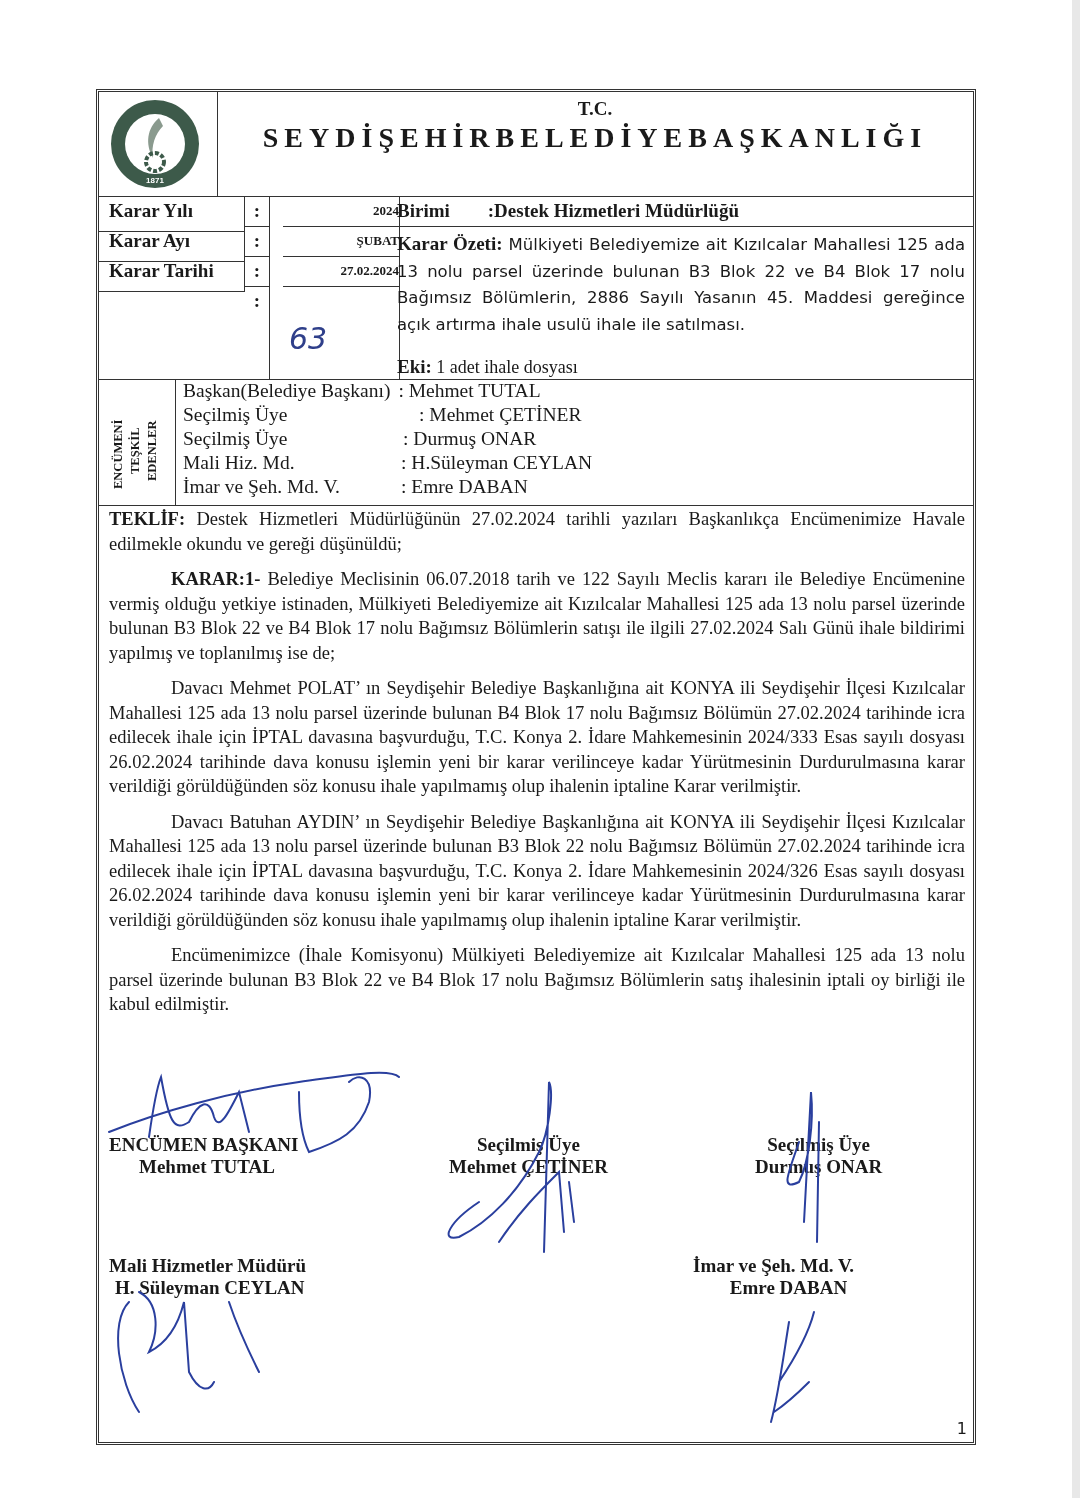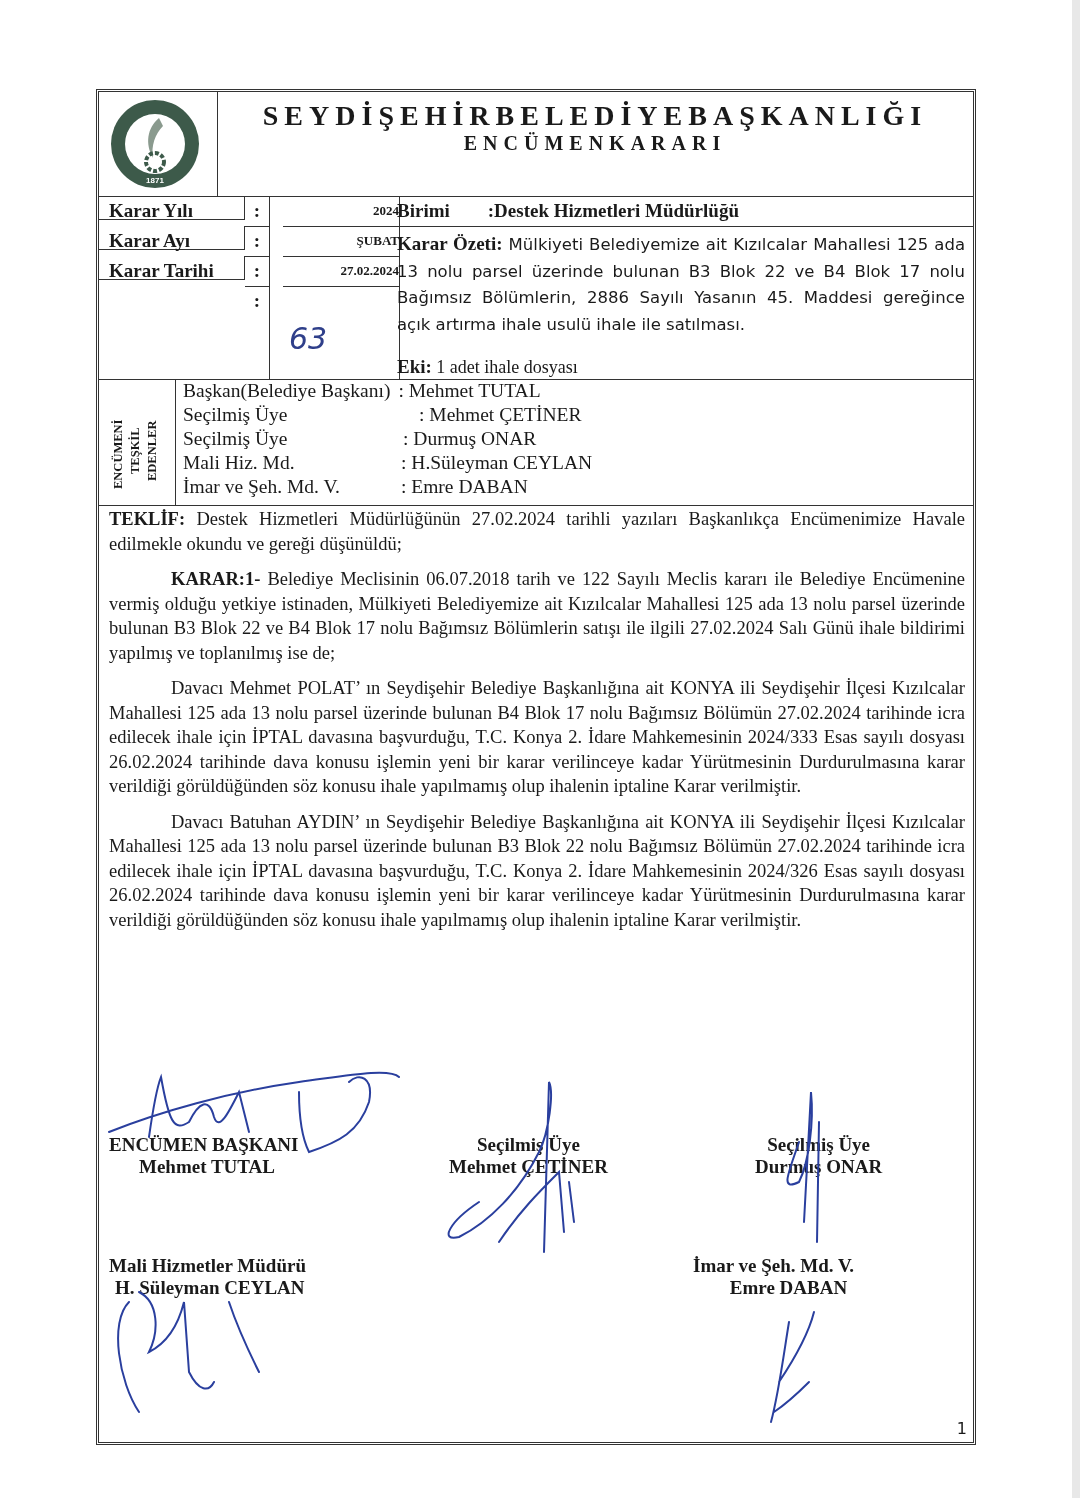--- a/index.html
+++ b/index.html
@@ -9,21 +9,21 @@
            border:3px double #333; box-sizing:border-box; }
   .hdr { position:absolute; left:0; top:0; width:100%; height:104px; border-bottom:1.5px solid #333; }
   .logo-cell { position:absolute; left:0; top:0; width:118px; height:104px; border-right:1.5px solid #333; }
   .logo { position:absolute; left:10px; top:6px; width:92px; height:92px; }
   .titles { position:absolute; left:118px; right:0; top:6px; text-align:center; font-weight:bold; }
   .t1 { font-size:19px; }
   .t2 { font-size:28px; letter-spacing:6px; margin-top:2px; }
   .t3 { font-size:20px; letter-spacing:6px; margin-top:0px; }
 
   .info { position:absolute; left:0; top:104px; width:100%; height:183px; border-bottom:1.5px solid #333; }
-  .lbl { position:absolute; left:0; width:146px; height:24px; font-weight:bold; font-size:19px; padding-left:10px; box-sizing:border-box; border-bottom:1.5px solid #333; line-height:30px; border-right:1.5px solid #333; }
+  .lbl { position:absolute; left:0; width:146px; height:36px; font-weight:bold; font-size:19px; padding-left:10px; box-sizing:border-box; border-bottom:1.5px solid #333; line-height:30px; border-right:1.5px solid #333; }
   .colon { position:absolute; left:146px; width:24px; height:30px; text-align:center; font-weight:bold; font-size:19px; border-right:1.5px solid #333; border-bottom:1.5px solid #333; line-height:30px; }
   .val { position:absolute; left:184px; width:116px; height:30px; text-align:right; font-weight:bold; font-size:13px; border-right:1.5px solid #333; border-bottom:1.5px solid #333; line-height:30px; }
   .right { position:absolute; left:286px; right:0; }
   .birimi { top:0; height:30px; border-bottom:1.5px solid #333; font-weight:bold; font-size:19px; line-height:30px; padding-left:12px; }
   .birimi span.b2 { margin-left:38px; }
   .ozet { top:31px; padding:4px 8px 0 12px; font-family:"DejaVu Sans", sans-serif; font-size:16.5px; line-height:26.5px; text-align:justify; }
   .ozet b { font-family:"Liberation Serif", serif; font-size:19px; }
   .eki { position:absolute; left:298px; top:160px; font-size:18px; }
   .eki b { font-size:19px; }
   .hand63 { position:absolute; left:190px; top:125px; font-family:"DejaVu Sans", sans-serif; font-size:30px; color:#2f3f8a; font-style:italic; }
@@ -53,22 +53,22 @@
     <div class="logo-cell">
       <svg class="logo" viewBox="0 0 92 92">
         <circle cx="46" cy="46" r="44" fill="#3d5a4a"></circle>
         <circle cx="46" cy="46" r="30" fill="#fff"></circle>
         <path d="M50 20 C38 30 36 46 44 60 C42 48 46 36 54 28 Z" fill="#8a9a8e"></path>
         <circle cx="46" cy="64" r="9" fill="none" stroke="#3d5a4a" stroke-width="4" stroke-dasharray="4 2"></circle>
         <text x="46" y="85" text-anchor="middle" font-size="8" fill="#fff" font-family="Liberation Sans, sans-serif" font-weight="bold">1871</text>
       </svg>
     </div>
     <div class="titles">
+      <div class="t1">T.C.</div>
       <div class="t2">SEYDİŞEHİRBELEDİYEBAŞKANLIĞI</div>
-      <div class="t3">ENCÜMENKARARI</div>
     </div>
   </div>
 
   <div class="info">
     <div class="lbl" style="top:0">Karar Yılı</div>
     <div class="colon" style="top:0">:</div>
     <div class="val" style="top:0">2024</div>
 
     <div class="lbl" style="top:30px">Karar Ayı</div>
     <div class="colon" style="top:30px">:</div>
@@ -104,20 +104,21 @@
     <div class="mrow" style="top:49px"><span>Seçilmiş Üye</span><span class="r" style="left:220px">: Durmuş ONAR</span></div>
     <div class="mrow" style="top:73px"><span>Mali Hiz. Md.</span><span class="r" style="left:218px">: H.Süleyman CEYLAN</span></div>
     <div class="mrow" style="top:97px"><span>İmar ve Şeh. Md. V.</span><span class="r" style="left:218px">: Emre DABAN</span></div>
   </div>
 
   <div class="body">
     <p><b>TEKLİF:</b><span> Destek Hizmetleri Müdürlüğünün 27.02.2024 tarihli yazıları Başkanlıkça Encümenimize Havale edilmekle okundu ve gereği düşünüldü;</span></p>
     <p class="ind"><b>KARAR:1-</b><span> Belediye Meclisinin 06.07.2018 tarih ve 122 Sayılı Meclis kararı ile Belediye Encümenine vermiş olduğu yetkiye istinaden, Mülkiyeti Belediyemize ait Kızılcalar Mahallesi 125 ada 13 nolu parsel üzerinde bulunan B3 Blok 22 ve B4 Blok 17 nolu Bağımsız Bölümlerin satışı ile ilgili 27.02.2024 Salı Günü ihale bildirimi yapılmış ve toplanılmış ise de;</span></p>
     <p class="ind">Davacı Mehmet POLAT’ ın Seydişehir Belediye Başkanlığına ait KONYA ili Seydişehir İlçesi Kızılcalar Mahallesi 125 ada 13 nolu parsel üzerinde bulunan B4 Blok 17 nolu Bağımsız Bölümün 27.02.2024 tarihinde icra edilecek ihale için İPTAL davasına başvurduğu, T.C. Konya 2. İdare Mahkemesinin 2024/333 Esas sayılı dosyası 26.02.2024 tarihinde dava konusu işlemin yeni bir karar verilinceye kadar Yürütmesinin Durdurulmasına karar verildiği görüldüğünden söz konusu ihale yapılmamış olup ihalenin iptaline Karar verilmiştir.</p>
     <p class="ind">Davacı Batuhan AYDIN’ ın Seydişehir Belediye Başkanlığına ait KONYA ili Seydişehir İlçesi Kızılcalar Mahallesi 125 ada 13 nolu parsel üzerinde bulunan B3 Blok 22 nolu Bağımsız Bölümün 27.02.2024 tarihinde icra edilecek ihale için İPTAL davasına başvurduğu, T.C. Konya 2. İdare Mahkemesinin 2024/326 Esas sayılı dosyası 26.02.2024 tarihinde dava konusu işlemin yeni bir karar verilinceye kadar Yürütmesinin Durdurulmasına karar verildiği görüldüğünden söz konusu ihale yapılmamış olup ihalenin iptaline Karar verilmiştir.</p>
+    <p class="ind">Encümenimizce (İhale Komisyonu) Mülkiyeti Belediyemize ait Kızılcalar Mahallesi 125 ada 13 nolu parsel üzerinde bulunan B3 Blok 22 ve B4 Blok 17 nolu Bağımsız Bölümlerin satış ihalesinin iptali oy birliği ile kabul edilmiştir.</p>
   </div>
 
   <div class="sigs">
     <div class="sig" style="left:10px;top:12px;text-align:left">
       <div>ENCÜMEN BAŞKANI</div>
       <div style="padding-left:30px">Mehmet TUTAL</div>
     </div>
     <div class="sig" style="left:350px;top:12px">
       <div>Seçilmiş Üye</div>
       <div>Mehmet ÇETİNER</div>

